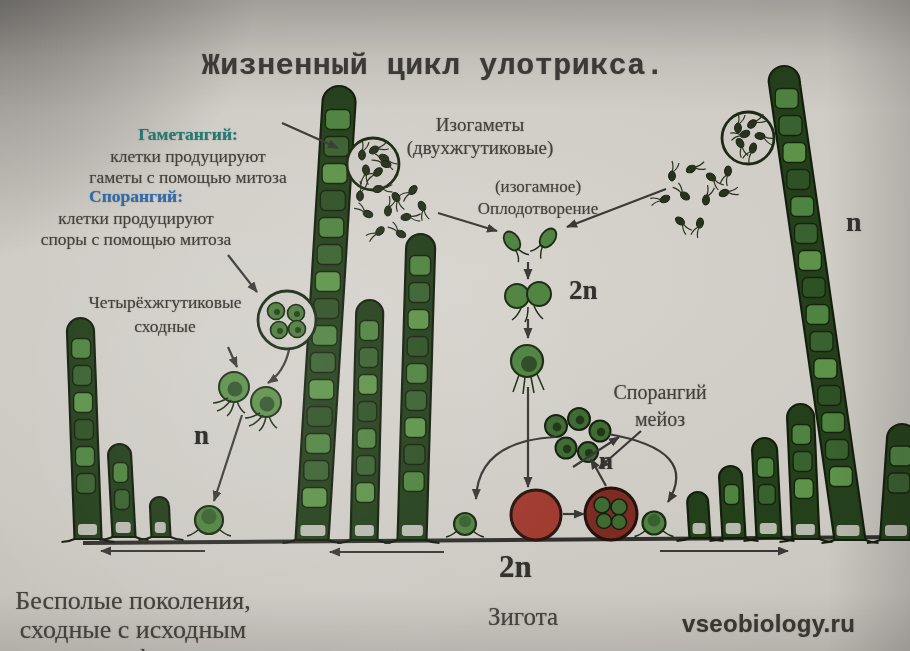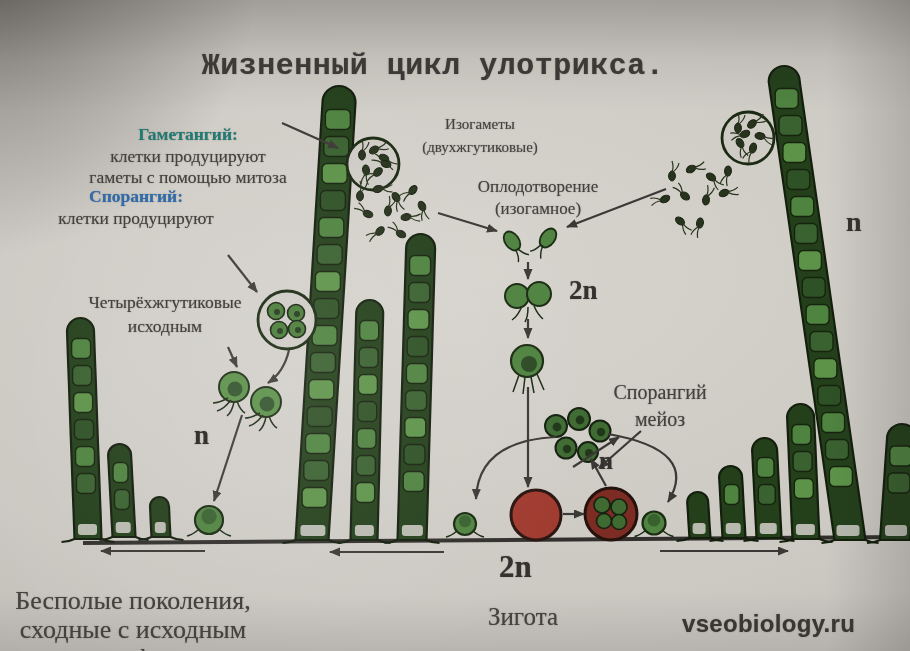--- a/index.html
+++ b/index.html
@@ -16,21 +16,21 @@
   svg{position:absolute;left:0;top:0;filter:blur(.3px);}
   .lbl{position:absolute;text-align:center;color:#45413d;
     text-shadow:0 0 1.2px rgba(68,64,61,.55);filter:blur(.25px);}
   .title{left:168px;top:21px;width:530px;font-family:Liberation Mono, monospace;
     font-weight:bold;font-size:30px;color:#3c3a37;letter-spacing:.5px;margin-top:28px;}
   .b-gametangium{left:57px;top:88px;width:262px;font-size:17.5px;line-height:21.5px;margin-top:36px;}
   .b-sporangium{left:10px;top:186px;width:252px;font-size:17.5px;line-height:21.5px;}
   .hd-teal{color:#1f7b73;font-weight:bold;}
   .hd-blue{color:#2f6cae;font-weight:bold;}
   .b-zoospores{left:45px;top:290px;width:240px;font-size:17.5px;line-height:24px;}
-  .b-isogametes{left:385px;top:113px;width:190px;font-size:15px;line-height:23px;}
+  .b-isogametes{left:385px;top:113px;width:190px;font-size:19px;line-height:23px;}
   .b-fertilization{left:440px;top:176px;width:196px;font-size:17px;line-height:22px;}
   .b-meiosis{left:597px;top:379px;width:126px;font-size:20px;line-height:27px;}
   .ploidy{font-weight:bold;color:#34322e;}
   .pl-left{left:194px;top:420px;font-size:27px;}
   .pl-mid{left:599px;top:447px;font-size:25px;}
   .pl-right{left:846px;top:206px;font-size:28px;}
   .pl-center{left:569px;top:275px;font-size:27px;}
   .pl-bottom{left:499px;top:549px;font-size:31px;}
   .b-asexual{left:6px;top:586px;width:254px;font-size:26px;line-height:29px;}
   .zygote-label{left:468px;top:603px;width:110px;font-size:25px;text-align:center;}
@@ -399,35 +399,36 @@
 
   <div class="lbl b-gametangium">
     <div class="hd-teal">Гаметангий:</div>
     <div>клетки продуцируют</div>
     <div>гаметы с помощью митоза</div>
   </div>
 
   <div class="lbl b-sporangium">
     <div class="hd-blue">Спорангий:</div>
     <div>клетки продуцируют</div>
+    <div>споры с помощью митоза</div>
   </div>
 
   <div class="lbl b-zoospores">
     <div>Четырёхжгутиковые</div>
-    <div>исходным</div>
+    <div>сходные</div>
   </div>
 
   <div class="lbl b-isogametes">
     <div>Изогаметы</div>
     <div>(двухжгутиковые)</div>
   </div>
 
   <div class="lbl b-fertilization">
+    <div>(изогамное)</div>
     <div>Оплодотворение</div>
-    <div>(изогамное)</div>
   </div>
 
   <div class="lbl b-meiosis">
     <div>Спорангий</div>
     <div>мейоз</div>
   </div>
 
   <div class="lbl ploidy pl-left">n</div>
   <div class="lbl ploidy pl-mid">n</div>
   <div class="lbl ploidy pl-right">n</div>

